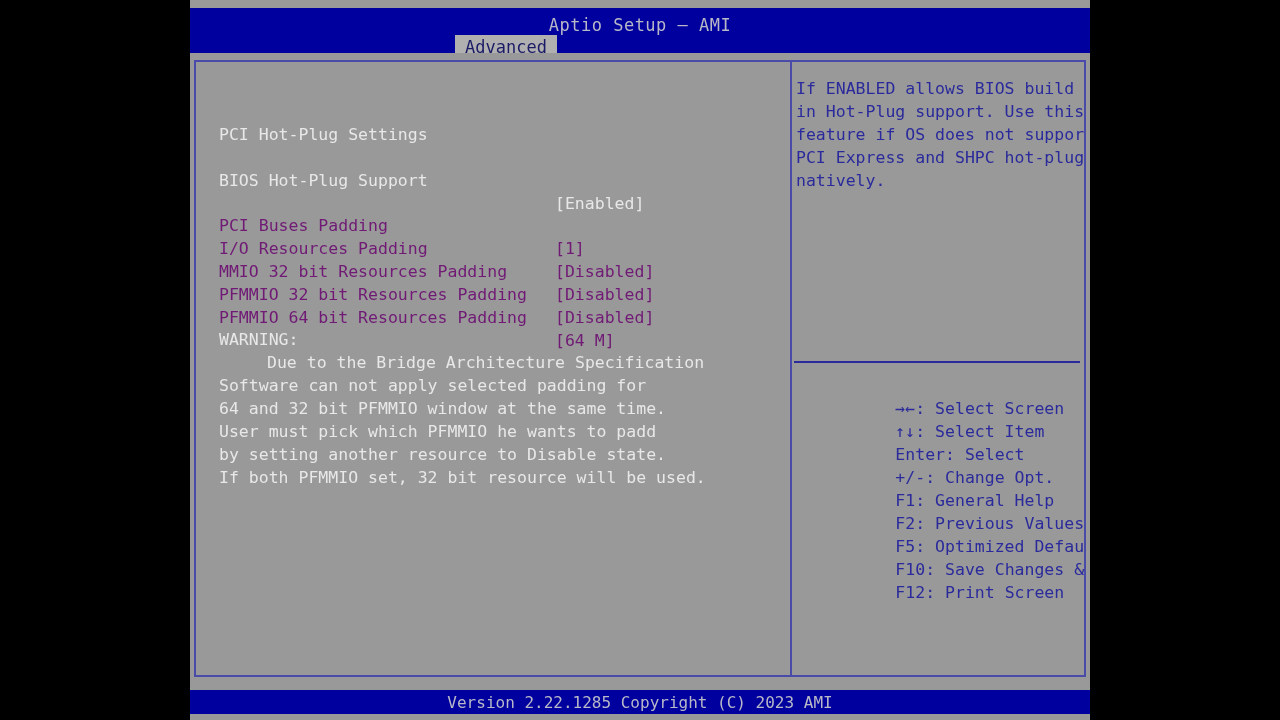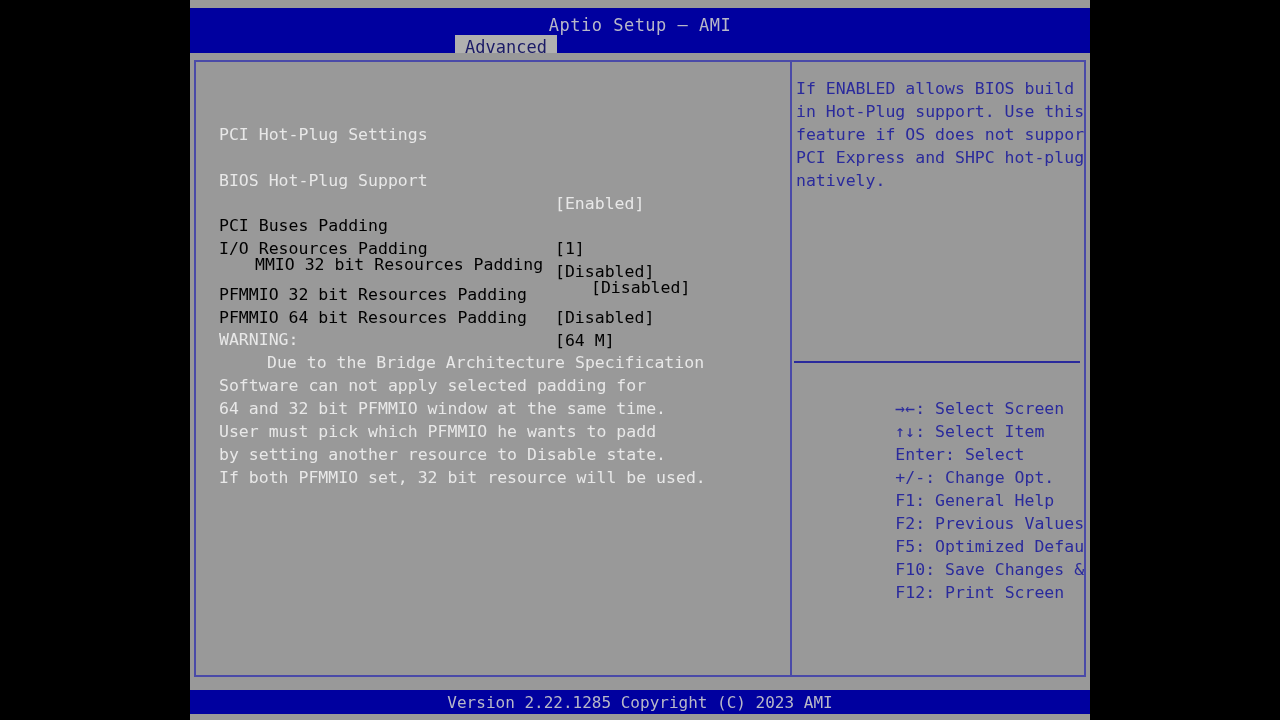--- a/index.html
+++ b/index.html
@@ -140,21 +140,21 @@
     left: 23px;
     white-space: pre;
   }
   .col-value {
     position: absolute;
     left: 359px;
     white-space: pre;
   }
 
   .c-white { color: #e8e8e8; }
-  .c-blue  { color: #000000; }
+  .c-blue  { color: #701a75; }
 
   
   .warn-line {
     position: absolute;
     left: 23px;
     height: 23px;
     line-height: 23px;
     font-size: 16.5px;
     white-space: pre;
     color: #e8e8e8;
@@ -250,21 +250,21 @@
         <div class="row" style="top:129px;">
           <span class="col-label c-blue">PCI Buses Padding</span>
           <span class="col-value c-blue">[1]</span>
         </div>
 
         <div class="row" style="top:152px;">
           <span class="col-label c-blue">I/O Resources Padding</span>
           <span class="col-value c-blue">[Disabled]</span>
         </div>
 
-        <div class="row" style="top:168px;margin-left:36px;">
+        <div class="row" style="top:175px;">
           <span class="col-label c-blue">MMIO 32 bit Resources Padding</span>
           <span class="col-value c-blue">[Disabled]</span>
         </div>
 
         <div class="row" style="top:198px;">
           <span class="col-label c-blue">PFMMIO 32 bit Resources Padding</span>
           <span class="col-value c-blue">[Disabled]</span>
         </div>
 
         <div class="row" style="top:221px;">

